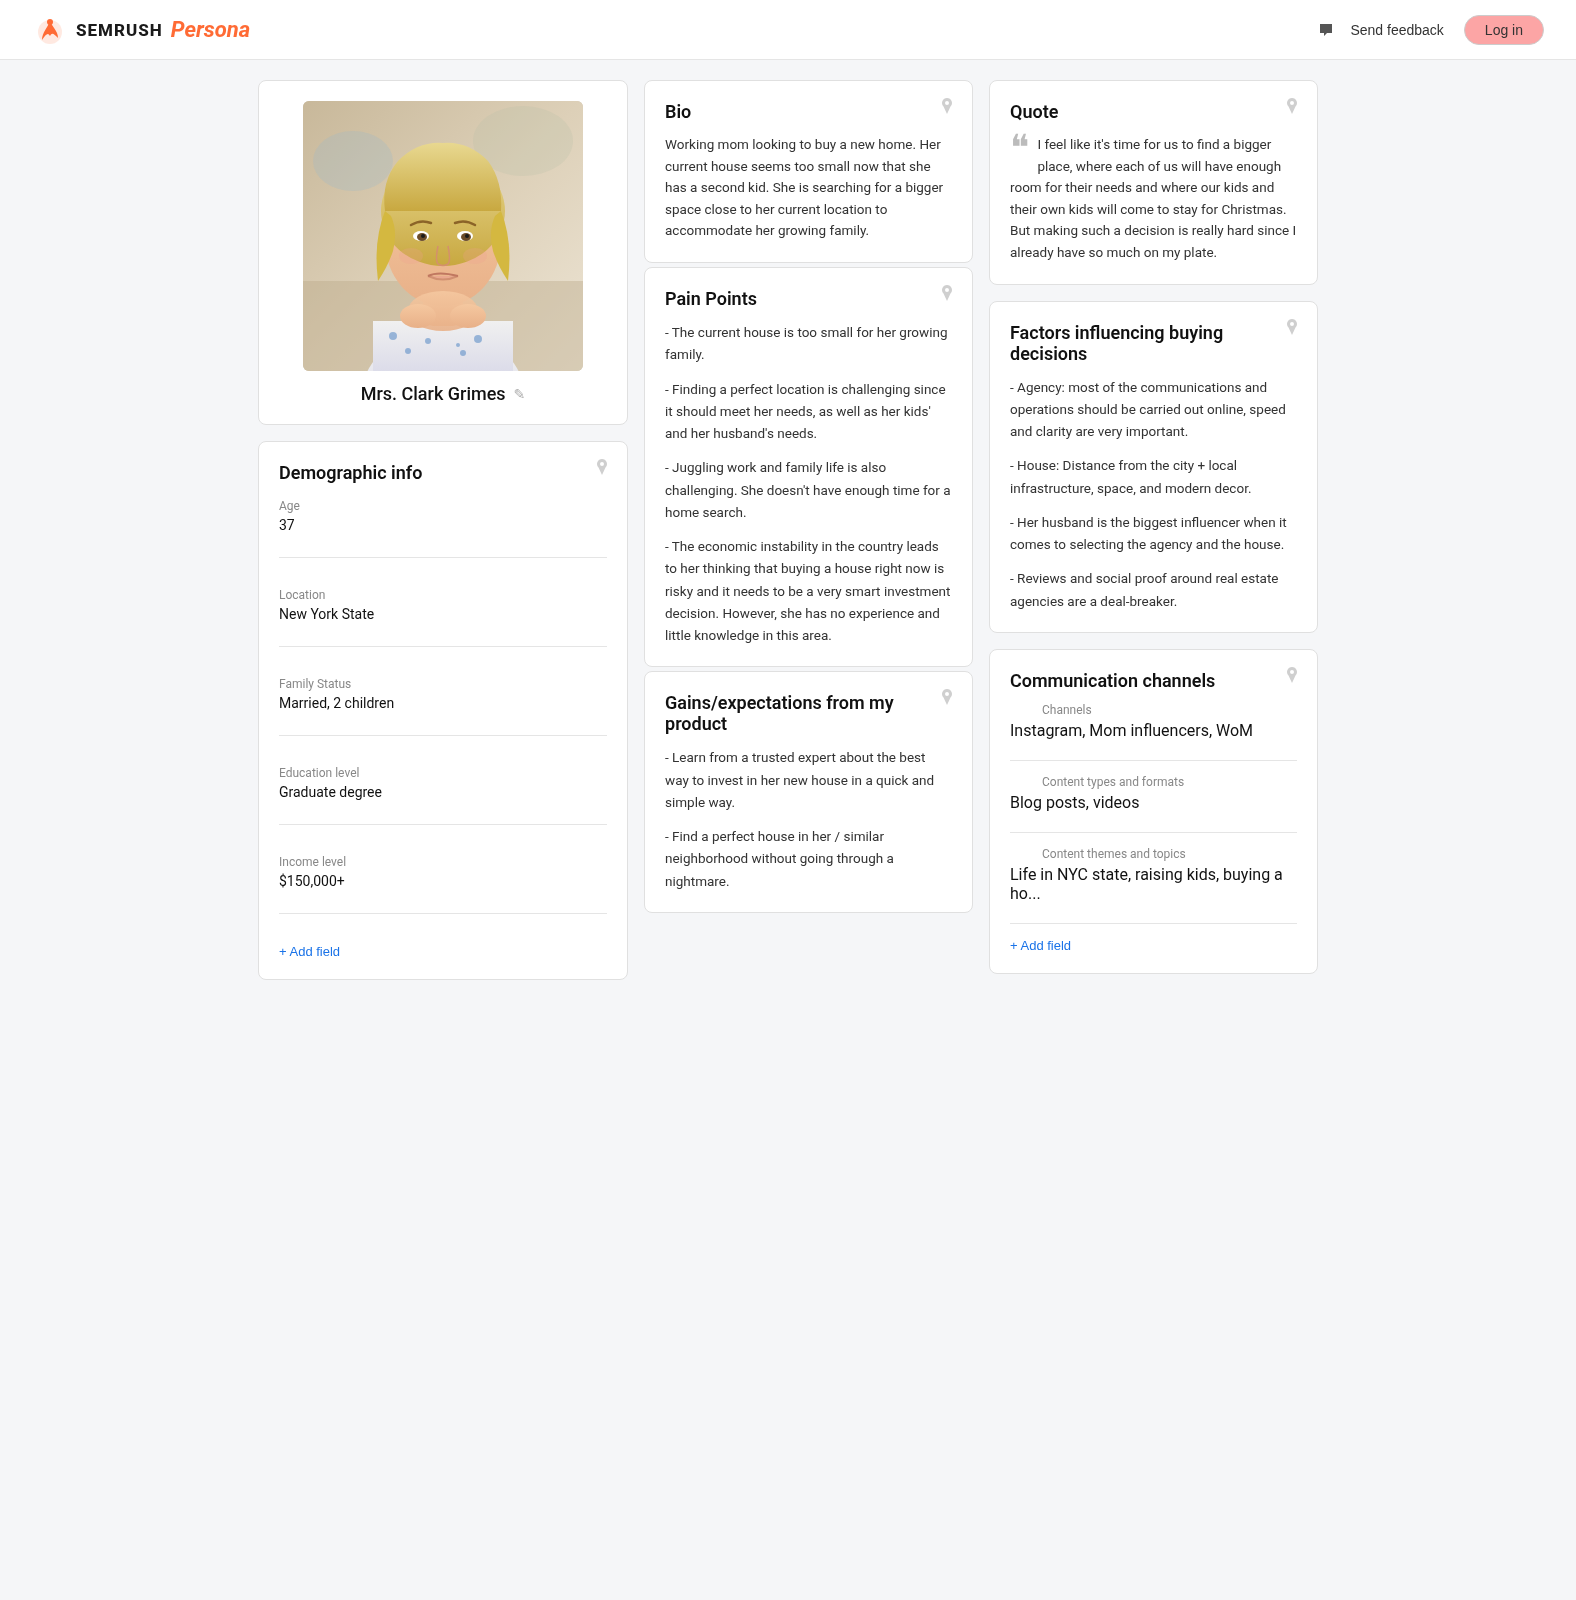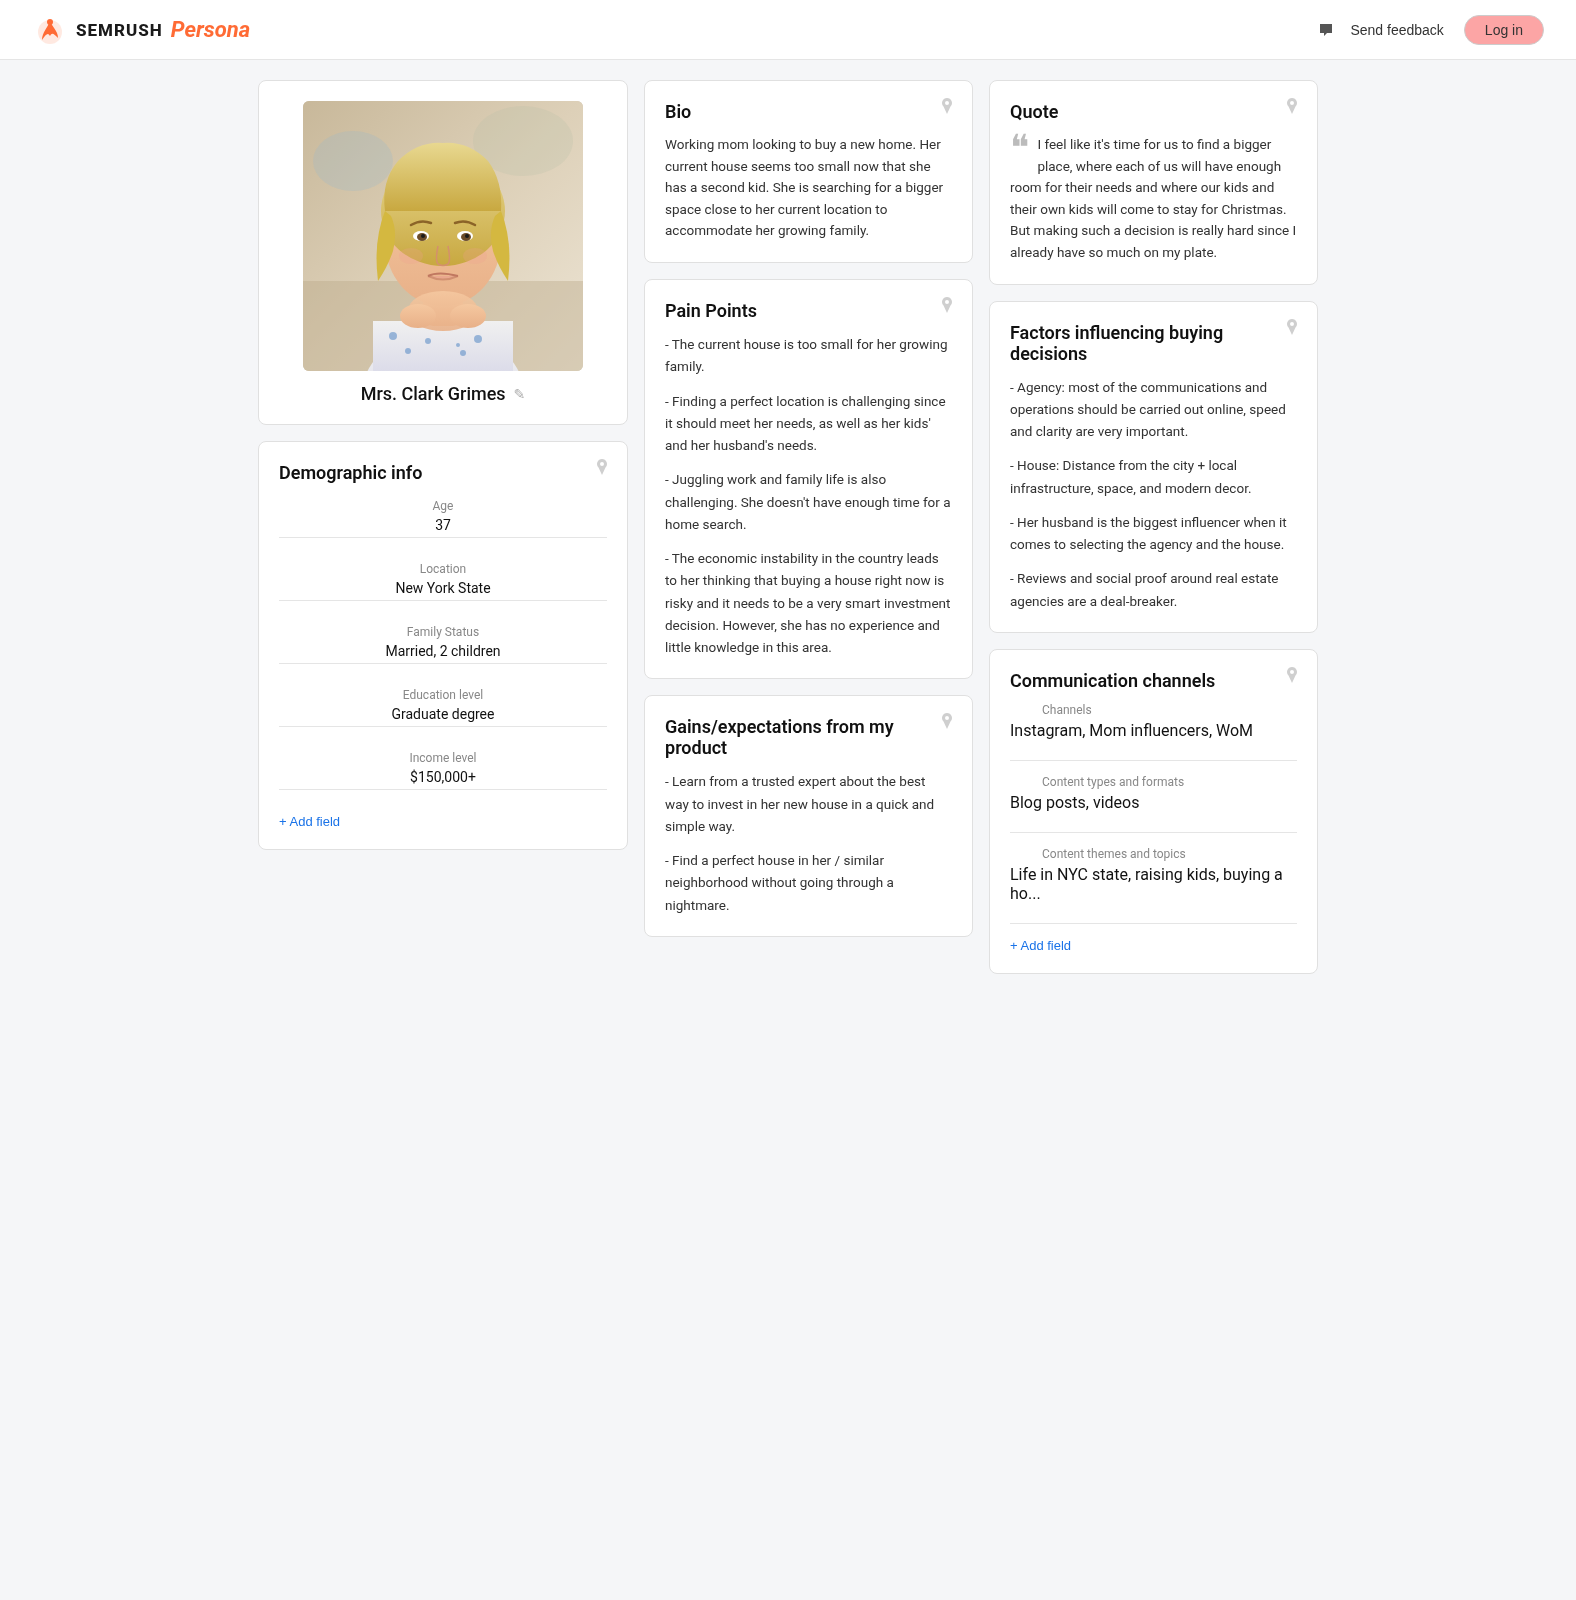--- a/index.html
+++ b/index.html
@@ -54,33 +54,33 @@
     .profile-name-row {
       display: flex; align-items: center; gap: 8px; margin-top: 12px; width: 100%;
       justify-content: center;
     }
     .profile-name { font-size: 18px; font-weight: 500; color: #111; }
     .edit-icon { color: #aaa; cursor: pointer; font-size: 14px; }
 
     
     .demo-card { margin-top: 0; }
     .demo-title { font-size: 18px; font-weight: 600; margin-bottom: 16px; color: #111; }
-    .demo-field { margin-bottom: 24px; text-align: center; }
+    .demo-field { margin-bottom: 30px; }
     .demo-label { font-size: 12px; color: #888; margin-bottom: 4px; }
-    .demo-value { font-size: 14px; color: #111; padding-bottom: 4px; border-bottom: 1px solid #e5e5e5; }
+    .demo-value { font-size: 14px; color: #111; padding-bottom: 24px; border-bottom: 1px solid #e5e5e5; }
     .add-field-btn {
       background: none; border: none; color: #1a73e8; cursor: pointer;
       font-size: 13px; margin-top: 12px; display: flex; align-items: center; gap: 4px;
     }
 
     
     .left-col { display: flex; flex-direction: column; gap: 16px; }
 
     
-    .mid-col { display: flex; flex-direction: column; gap: 16px; }
+    .mid-col { display: flex; flex-direction: column; gap: 4px; }
 
     
     .right-col { display: flex; flex-direction: column; gap: 16px; }
 
     
     .quote-mark { font-size: 36px; color: #bbb; line-height: 1; float: left; margin-right: 8px; margin-top: -4px; font-family: Georgia, serif; }
 
     
     .channel-field { margin-bottom: 14px; }
     .channel-label { font-size: 12px; color: #888; margin-bottom: 4px; margin-left: 32px; }

